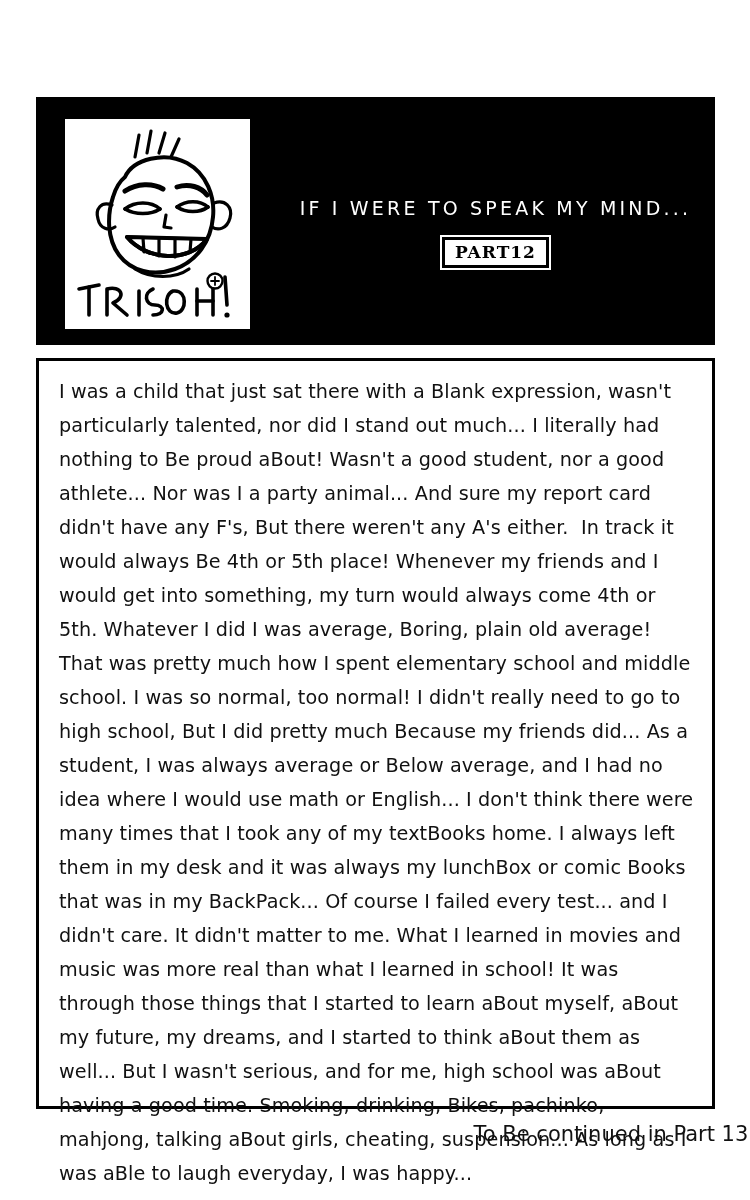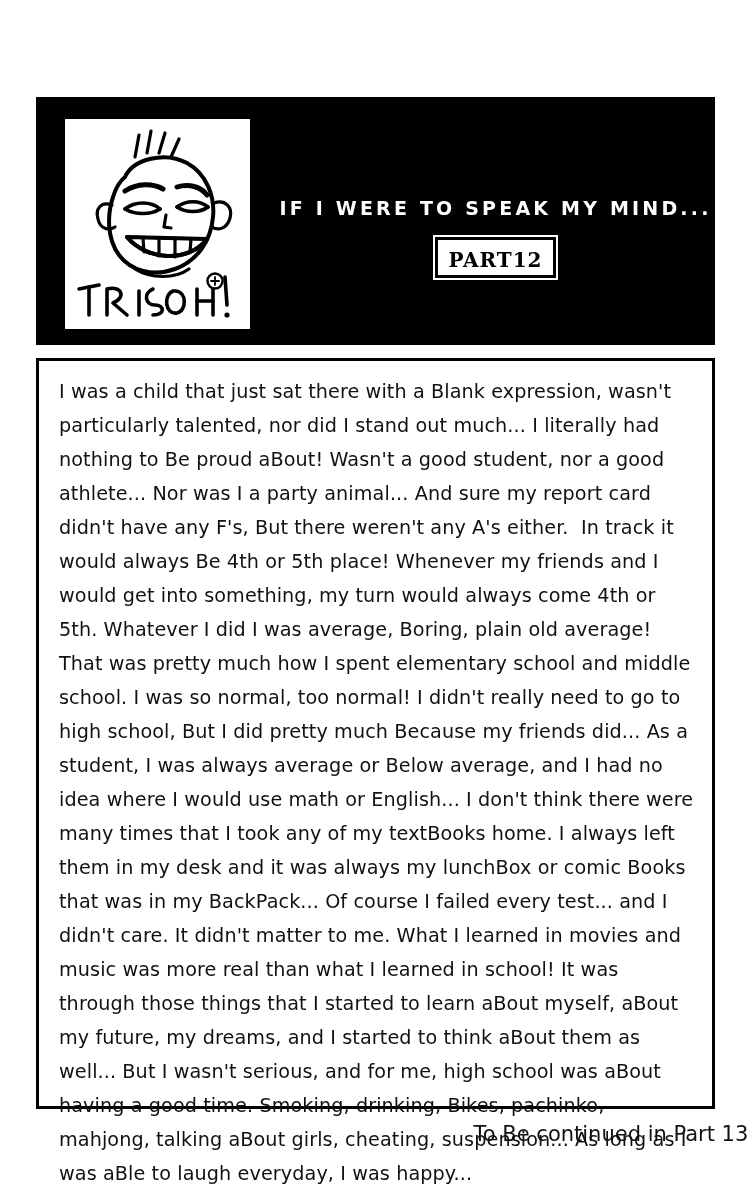--- a/index.html
+++ b/index.html
@@ -58,44 +58,44 @@
   }
 
   .header-title {
     position: absolute;
     left: 0;
     top: 100px;
     width: 439px;
     text-align: center;
     color: #ffffff;
     font-family: "DejaVu Sans", sans-serif;
-    font-weight: bold;
+    font-weight: normal;
     font-size: 19px;
     letter-spacing: 3.2px;
   }
 
   .header-part-wrap {
     position: absolute;
     left: 0;
     top: 140px;
     width: 439px;
     text-align: center;
   }
 
   .header-part {
     display: inline-block;
     background: #ffffff;
     color: #000000;
     border: 3px solid #000000;
     outline: 2px solid #ffffff;
     font-family: "DejaVu Serif", serif;
     font-weight: bold;
-    font-size: 20px;
+    font-size: 17px;
     letter-spacing: 1px;
-    padding: 8px 10px 3px 10px;
+    padding: 2px 10px 3px 10px;
   }
 
   
   .text-box {
     position: absolute;
     left: 36px;
     top: 358px;
     width: 679px;
     height: 751px;
     background: #ffffff;

